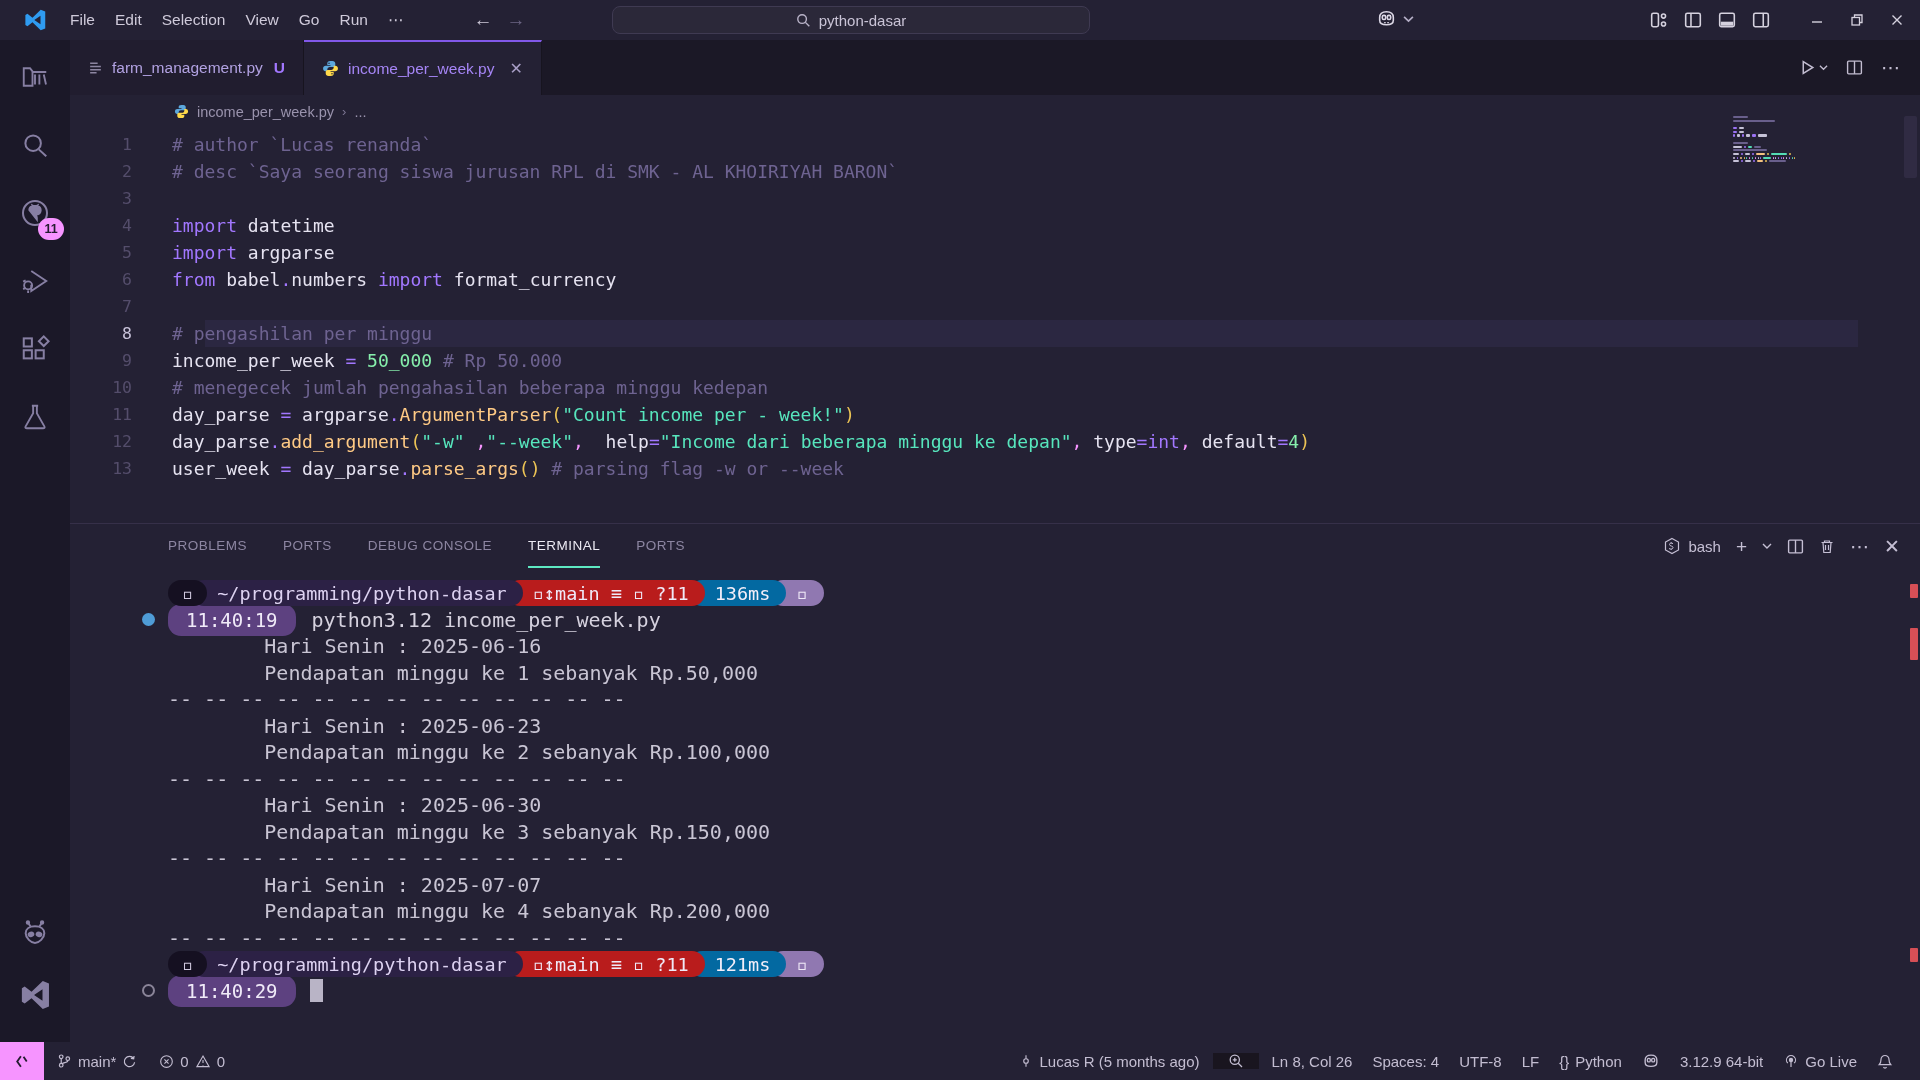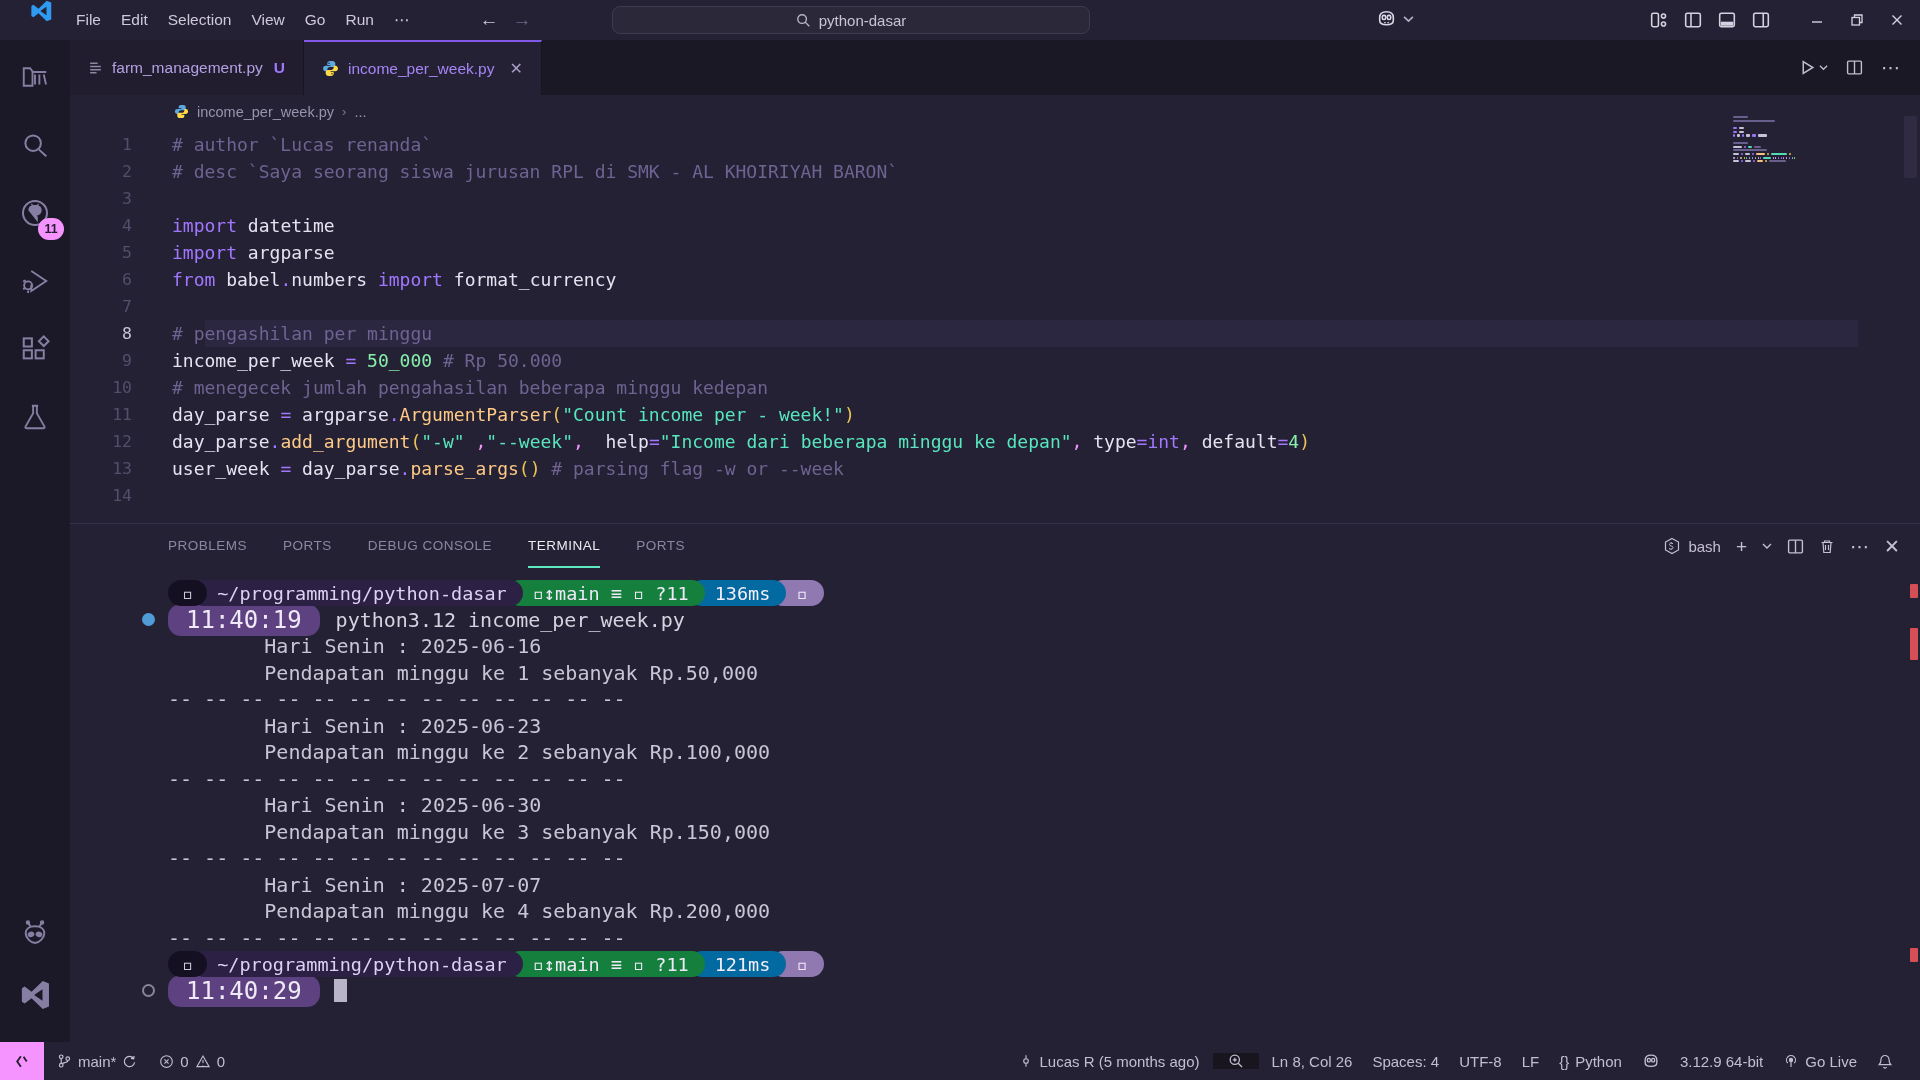--- a/index.html
+++ b/index.html
@@ -2,21 +2,21 @@
 <html><head>
 <meta charset="utf-8">
 <style>
   * { margin:0; padding:0; box-sizing:border-box; }
   html,body { background:#17141f; }
   .screen{width:1920px;height:1080px;position:relative;overflow:hidden;background:#242134;
     font-family:"Liberation Sans", sans-serif;color:#c9c3d6;}
   svg{display:block}
 
   
-  .titlebar{height:40px;display:flex;background:#242134;position:relative;padding-left:30px;}
+  .titlebar{height:40px;display:flex;align-items:center;background:#242134;position:relative;padding-left:24px;}
   .tb-logo{margin-right:14px}
   .menus{display:flex;align-items:center}
   .menu-item{padding:5px 10px;font-size:15.5px;color:#cfcada;border-radius:5px;cursor:default}
   .nav-arrows{display:flex;align-items:center;gap:14px;margin-left:60px;font-size:19px;color:#cfcada}
   .nav-arrows .fwd{color:#6d6685}
   .searchbox{position:absolute;left:612px;top:6px;width:478px;height:28px;background:#2b2839;
     border:1px solid #3f3a52;border-radius:8px;display:flex;align-items:center;justify-content:center;
     gap:8px;font-size:15px;color:#c9c3d6}
   .copilot-box{position:absolute;left:1376px;top:8px;display:flex;align-items:center;gap:6px;color:#dcd8e6}
   .tb-right{margin-left:auto;display:flex;align-items:center;gap:22px;padding-right:16px;color:#d6d2df}
@@ -75,25 +75,25 @@
   .panel-actions{margin-left:auto;display:flex;align-items:center;gap:15px;color:#c5bfd4;font-size:15px}
   .panel-actions .shell{display:flex;align-items:center;gap:7px}
   .pa-glyph{font-size:19px;line-height:1}
 
   .terminal{padding:12px 0 0 98px;font-family:"DejaVu Sans Mono",monospace;font-size:20px;color:#c9c5d4;position:relative}
   .t-row{height:26.5px;display:flex;align-items:center;white-space:pre;position:relative}
   .seg{height:26px;display:flex;align-items:center;padding:0 16px;border-radius:13px;font-size:18.5px}
   .seg+.seg{margin-left:-16px}
   .s1{background:#151021;color:#cfc8dd;z-index:5;padding:0 14px}
   .s2{background:#2c2145;color:#ddd2f1;z-index:4;padding-left:26px}
-  .s3{background:#15803d;color:#efe9f7;z-index:3;padding-left:26px}
+  .s3{background:#b91c1c;color:#efe9f7;z-index:3;padding-left:26px}
   .s4{background:#0369a1;color:#f3eef9;z-index:2;padding-left:26px}
   .s5{background:#9078b1;color:#efe9f7;z-index:1;padding-left:26px}
   .ts-pill{background:#5d4180;color:#f0eaf8;height:26px;display:flex;align-items:center;
-    padding:16px 18px;border-radius:13px;font-size:24px}
+    padding:16px 18px;border-radius:13px;font-size:19px}
   .cmd-text{margin-left:16px;color:#d6d2df}
   .deco{position:absolute;left:-26px;width:13px;height:13px;border-radius:50%}
   .deco.filled{background:#4f9cd6}
   .deco.open{border:2px solid #8a8498}
   .cursor-block{width:13px;height:23px;background:#b9b4c6;margin-left:14px}
   .ov-mark{position:absolute;right:2px;width:8px;background:#d64f56;border-radius:1px}
 
   
   .statusbar{height:38px;background:#242134;display:flex;align-items:center;font-size:15px;color:#c3bdd1}
   .sb-remote{width:44px;height:100%;background:#f694ff;color:#241c30;display:flex;align-items:center;justify-content:center}
@@ -319,21 +319,20 @@
             <div class="code-line"><div class="ln">4</div><div class="code-text"><span class="tk-kw">import</span><span class="tk-var"> datetime</span></div></div>
             <div class="code-line"><div class="ln">5</div><div class="code-text"><span class="tk-kw">import</span><span class="tk-var"> argparse</span></div></div>
             <div class="code-line"><div class="ln">6</div><div class="code-text"><span class="tk-kw">from</span><span class="tk-var"> babel</span><span class="tk-op">.</span><span class="tk-var">numbers </span><span class="tk-kw">import</span><span class="tk-var"> format_currency</span></div></div>
             <div class="code-line"><div class="ln">7</div><div class="code-text"></div></div>
             <div class="code-line current"><div class="ln">8</div><div class="code-text"><span class="tk-cmt"># pengashilan per minggu</span></div></div>
             <div class="code-line"><div class="ln">9</div><div class="code-text"><span class="tk-var">income_per_week </span><span class="tk-op">=</span><span class="tk-var"> </span><span class="tk-num">50_000</span><span class="tk-cmt"> # Rp 50.000</span></div></div>
             <div class="code-line"><div class="ln">10</div><div class="code-text"><span class="tk-cmt"># menegecek jumlah pengahasilan beberapa minggu kedepan</span></div></div>
             <div class="code-line"><div class="ln">11</div><div class="code-text"><span class="tk-var">day_parse </span><span class="tk-op">=</span><span class="tk-var"> argparse</span><span class="tk-op">.</span><span class="tk-fn">ArgumentParser</span><span class="tk-paren">(</span><span class="tk-str">"Count income per - week!"</span><span class="tk-paren">)</span></div></div>
             <div class="code-line"><div class="ln">12</div><div class="code-text"><span class="tk-var">day_parse</span><span class="tk-op">.</span><span class="tk-fn">add_argument</span><span class="tk-paren">(</span><span class="tk-str">"-w"</span><span class="tk-var"> </span><span class="tk-punct">,</span><span class="tk-str">"--week"</span><span class="tk-punct">,</span><span class="tk-var">  help</span><span class="tk-op">=</span><span class="tk-str">"Income dari beberapa minggu ke depan"</span><span class="tk-punct">,</span><span class="tk-var"> type</span><span class="tk-op">=</span><span class="tk-kw">int</span><span class="tk-punct">,</span><span class="tk-var"> default</span><span class="tk-op">=</span><span class="tk-num">4</span><span class="tk-paren">)</span></div></div>
             <div class="code-line"><div class="ln">13</div><div class="code-text"><span class="tk-var">user_week </span><span class="tk-op">=</span><span class="tk-var"> day_parse</span><span class="tk-op">.</span><span class="tk-fn">parse_args</span><span class="tk-paren">()</span><span class="tk-cmt"> # parsing flag -w or --week</span></div></div>
-            <div class="code-line"><div class="ln">14</div><div class="code-text"></div></div>
           </div>
         <div class="minimap">
             <div class="mm-row">
               <span class="mm-cmt" style="width: 15px;"></span>
             </div>
             <div class="mm-row">
               <span class="mm-cmt" style="width: 42px;"></span>
             </div>
             <div class="mm-row"></div>
             <div class="mm-row">

